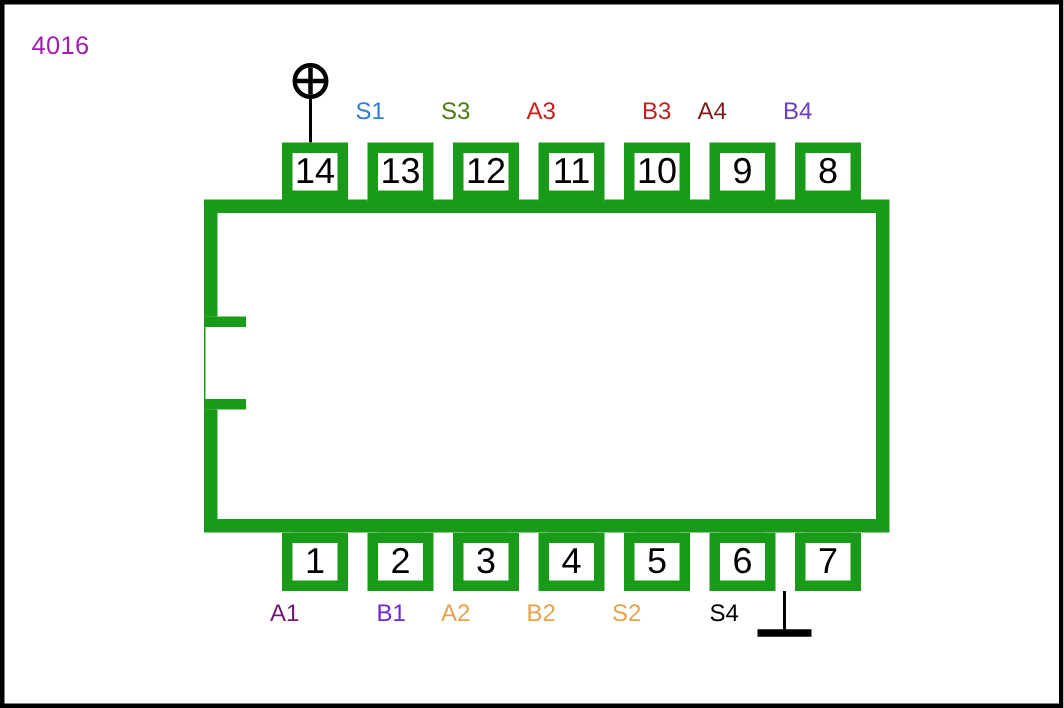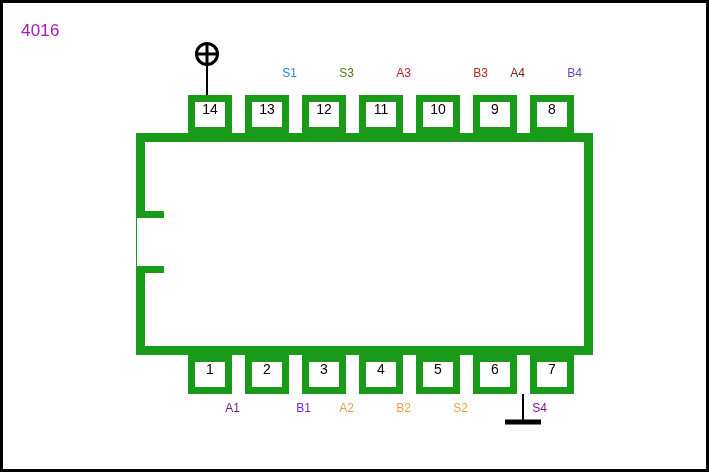--- a/index.html
+++ b/index.html
@@ -64,43 +64,43 @@
 
   
   .pin-box {
     position: absolute;
     width: 44px;
     height: 39px;
     border: 7px solid #199A19;
     background: #ffffff;
     box-sizing: border-box;
     display: flex;
-    align-items: flex-start;
+    align-items: center;
     justify-content: center;
-    font-size: 14px;
+    font-size: 24px;
     color: #000000;
     line-height: 1;
   }
   .pin-box.top  { top: 92px; }
   .pin-box.bot  { top: 352px; }
 
   
   .pin-seam {
     position: absolute;
     width: 30px;
     height: 11px;
     background: #199A19;
   }
 
   
   .sig-label {
     position: absolute;
     width: 60px;
-    text-align: right;
-    font-size: 12px;
+    text-align: left;
+    font-size: 16px;
     line-height: 1;
     white-space: nowrap;
   }
   .sig-label.top { top: 64px; }
   .sig-label.bot { top: 399px; }
 
   
   #vdd-symbol {
     position: absolute;
     left: 186px;
@@ -200,18 +200,18 @@
     <div class="sig-label bot" style="left: 348px; color: rgb(232, 162, 74);">B2</div>
     <div class="pin-seam" style="left: 420px; top: 347px;"></div>
     <div class="pin-box bot" style="left: 413px;">
       <span>5</span>
     </div>
     <div class="sig-label bot" style="left: 405px; color: rgb(232, 162, 74);">S2</div>
     <div class="pin-seam" style="left: 477px; top: 347px;"></div>
     <div class="pin-box bot" style="left: 470px;">
       <span>6</span>
     </div>
-    <div class="sig-label bot" style="left: 484px; color: #701a75;">S4</div>
+    <div class="sig-label bot" style="left: 470px; color: #000000;">S4</div>
     <div class="pin-seam" style="left: 534px; top: 347px;"></div>
     <div class="pin-box bot" style="left: 527px;">
       <span>7</span>
     </div>
   </div>
 
 </body></html>

